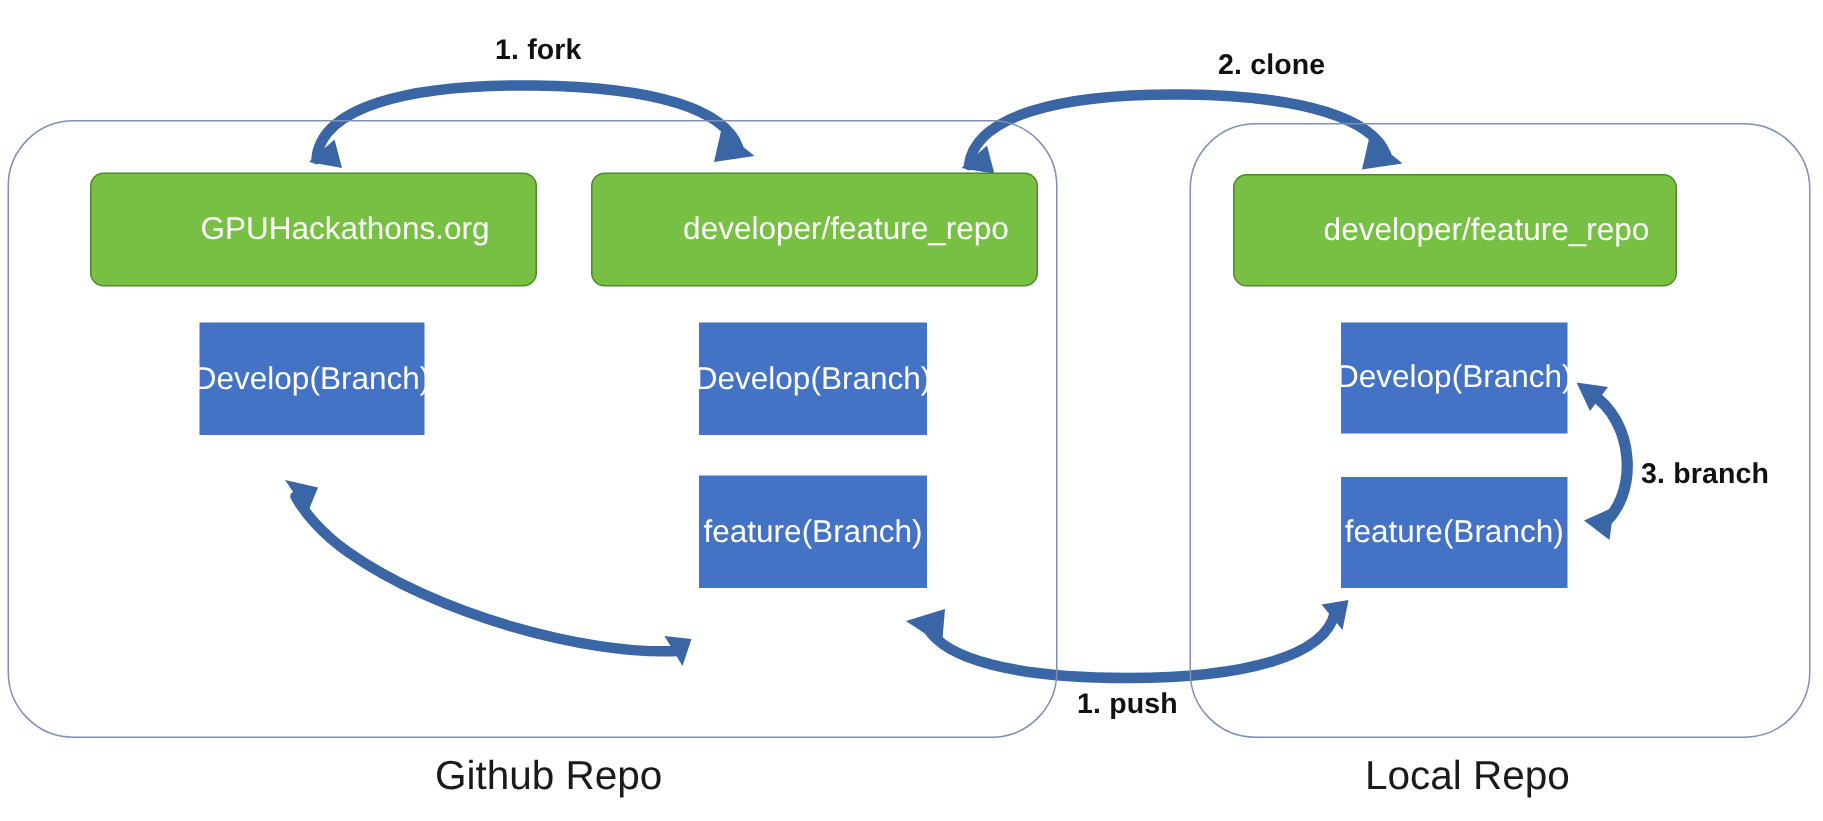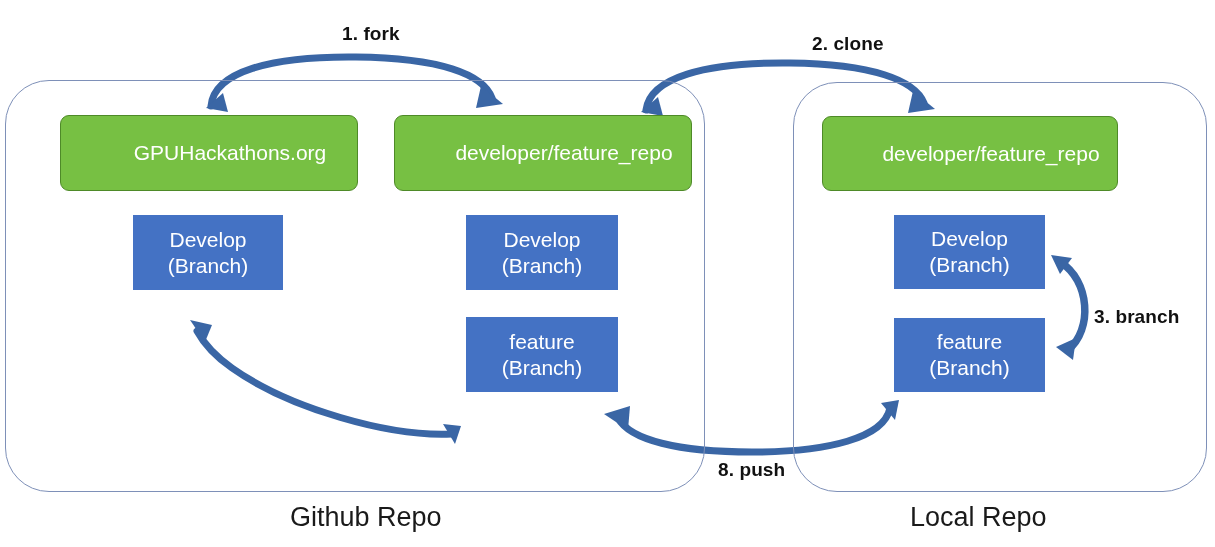--- a/index.html
+++ b/index.html
@@ -61,21 +61,20 @@
     text-align: center;
     line-height: 1.1;
     padding-left: 42px;
   }
 
   
   .branch-box {
     position: absolute;
     background: #4472C4;
     display: flex;
-    flex-direction: column;
     align-items: center;
     justify-content: center;
     color: #ffffff;
     font-size: 21px;
     box-sizing: border-box;
     text-align: center;
     line-height: 1.22;
   }
   .branch-box .l1, .branch-box .l2 { display: block; }
 
@@ -169,26 +168,26 @@
   <div class="branch-box" style="left:894px; top:215px; width:151px; height:74px;">
     <span class="l1">Develop</span>
     <span class="l2">(Branch)</span>
   </div>
 
   <div class="branch-box" style="left:894px; top:318px; width:151px; height:74px;">
     <span class="l1">feature</span>
     <span class="l2">(Branch)</span>
   </div>
 
-  <div class="step-label" style="left:330px; top:23px;margin-left:12px;">1. fork</div>
+  <div class="step-label" style="left:330px; top:23px;">1. fork</div>
 
   <div class="step-label" style="left:772px; top:33px;margin-left:40px;">2. clone</div>
 
   <div class="step-label" style="left:1094px; top:306px;">3. branch</div>
 
-  <div class="step-label" style="left:718px; top:459px;">8. push</div>
+  <div class="step-label" style="left:718px; top:459px;">1. push</div>
 
 
   <div class="repo-caption" style="left:290px; top:502px;">Github Repo</div>
 
   <div class="repo-caption" style="left:910px; top:502px;">Local Repo</div>
 
 </div>
 
 </body></html>

